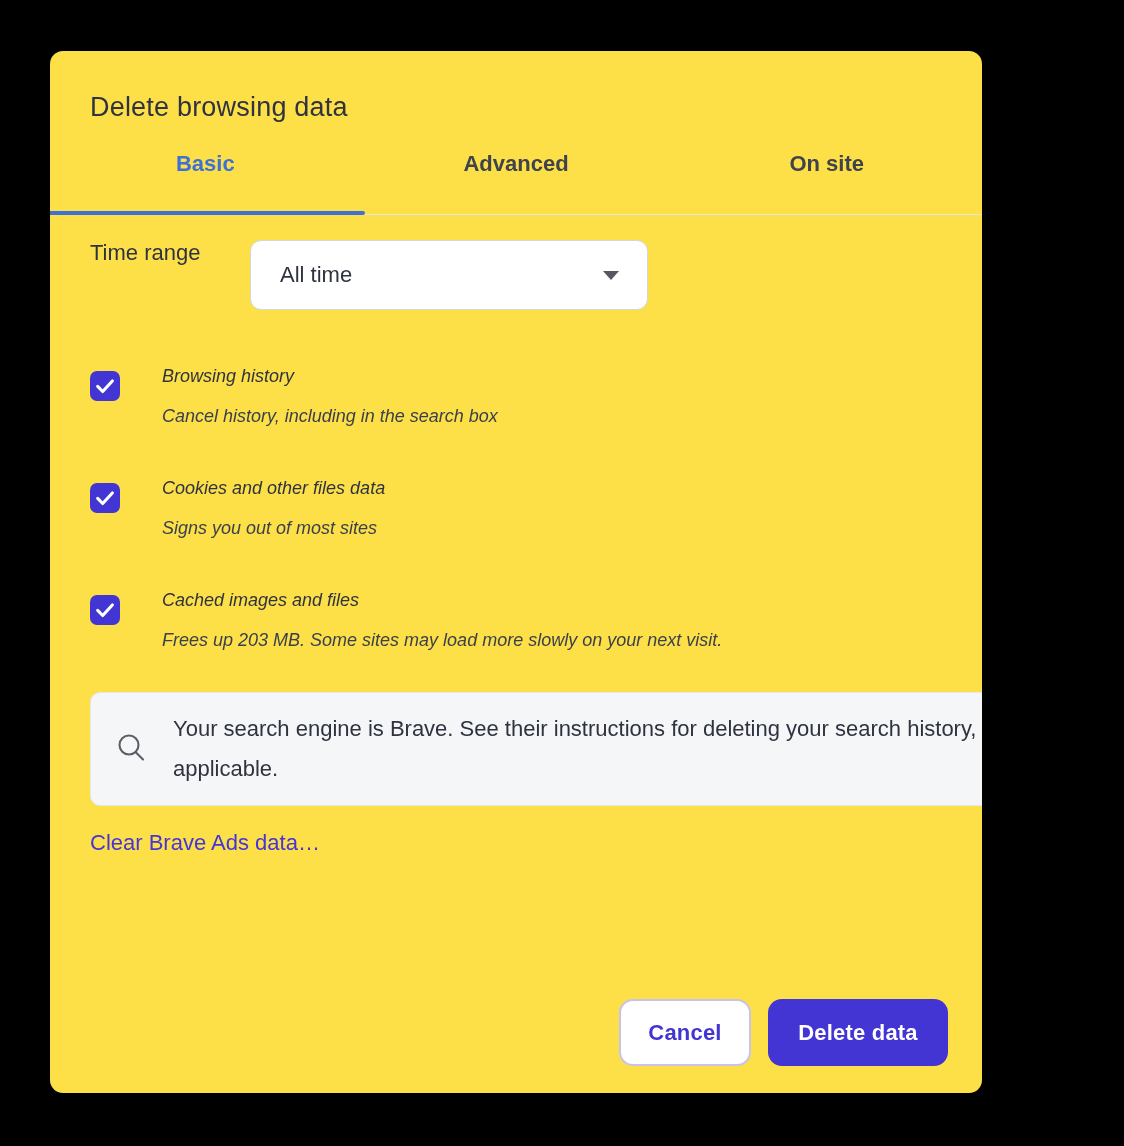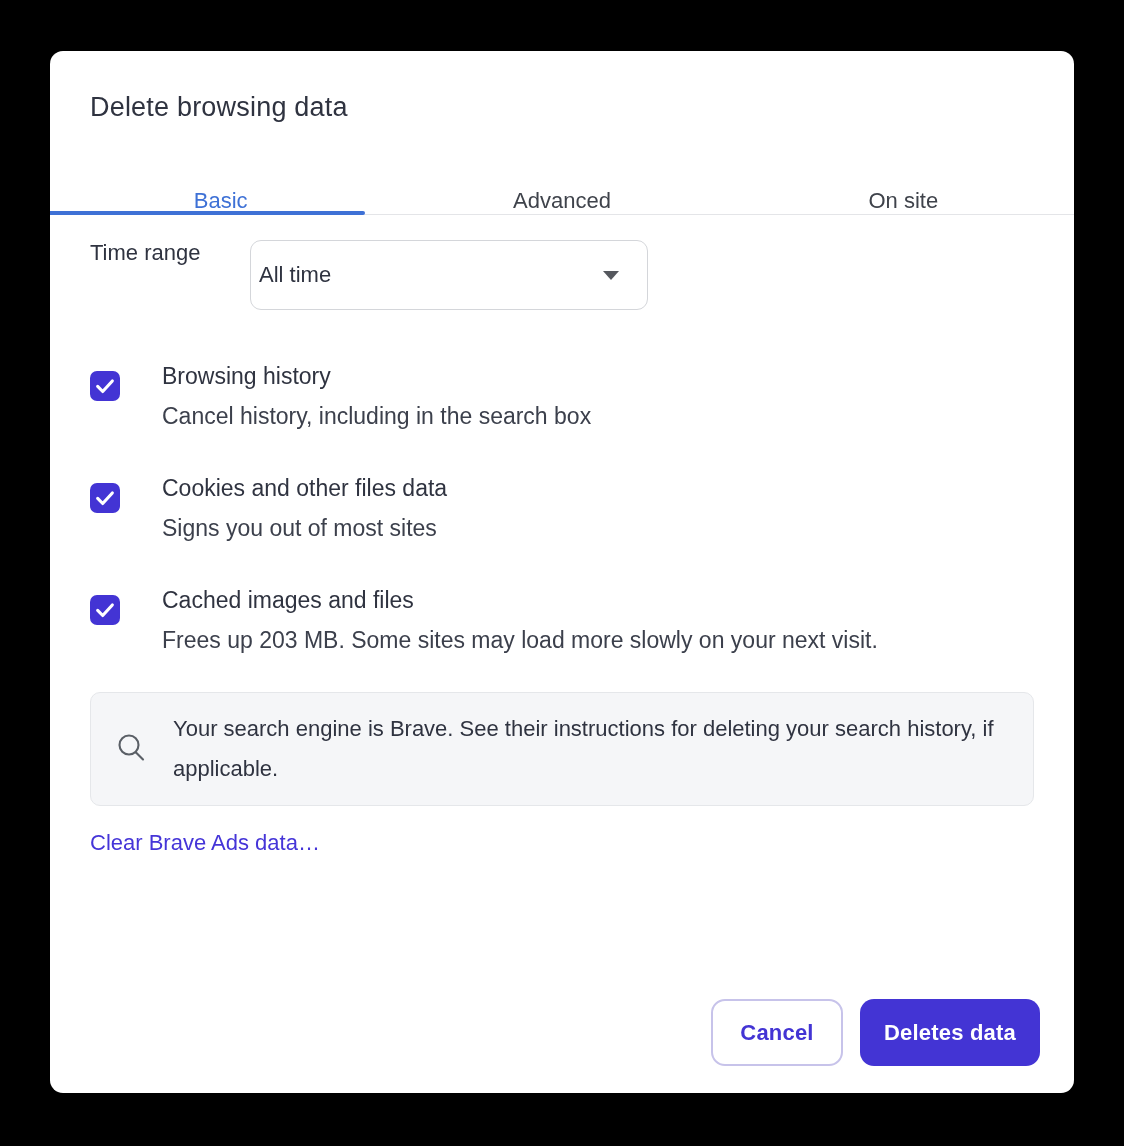--- a/index.html
+++ b/index.html
@@ -11,22 +11,22 @@
   html,body{width:1124px;height:1146px;}
   body{
     background:#000000;
     font-family:"Liberation Sans", sans-serif;
     position:relative;
     overflow:hidden;
   }
   .dialog{
     position:absolute;
     left:50px; top:51px;
-    width:1024px; height:1042px;
-    background:#ffffff;
+    width:932px; height:1042px;
+    background:#fde047;
     border-radius:13px;
     overflow:hidden;
   }
   .dialog-title{
     margin:41px 40px 0 40px;
     font-size:27px;
     line-height:30px;
     font-weight:500;
     color:#2F3340;
     letter-spacing:.2px;
@@ -35,24 +35,24 @@
   .tab-strip{
     margin-top:29px;
     height:64px;
     display:flex;
     position:relative;
     border-bottom:1px solid #E4E5E8;
   }
   .tab{
     flex:1 1 0;
     display:flex;
-    align-items:flex-end;
-    justify-content:center;
-    font-size:22px;
-    font-weight:400;
+    align-items:flex-start;
+    justify-content:center;
+    font-size:22px;
+    font-weight:700;
     color:#3F434B;
     cursor:pointer;
   }
   .tab.active{color:var(--blue);}
   .tab-indicator{
     position:absolute;
     left:0; bottom:-1px;
     width:315px; height:4px;
     background:var(--blue);
     border-radius:0 4px 4px 0;
@@ -69,21 +69,21 @@
     color:#2F3340;
     width:160px;
     flex:0 0 160px;
   }
   .select{
     width:398px; height:70px;
     border:1px solid #D4D6DA;
     border-radius:11px;
     display:flex;
     align-items:center;
-    padding:0 28px 0 8px;
+    padding:0 28px 0 29px;
     cursor:pointer;
     background:#fff;
   }
   .select-value{
     font-size:22px;
     color:#2F3340;
     flex:1;
   }
   .caret{
     width:0;height:0;
@@ -104,21 +104,21 @@
     margin-top:15px;
     margin-right:42px;
     background:var(--accent);
     border-radius:7px;
     display:flex;
     align-items:center;
     justify-content:center;
     cursor:pointer;
   }
   .checkbox svg{display:block;}
-  .check-texts{font-size:23px;line-height:40px;}
+  .check-texts{font-size:18px;line-height:40px;font-style:italic;}
   .check-label{color:#2F3340;}
   .check-desc{color:#3C404C;}
   
   .notice{
     margin-top:24px;
     width:944px;
     min-height:114px;
     background:var(--notice_bg);
     border:1px solid #E5E7EA;
     border-radius:10px;
@@ -258,16 +258,16 @@
       </span>
       <span class="notice-text">Your search engine is Brave. See their instructions for deleting your search history, if applicable.</span>
     </div>
 
     <a class="ads-link">Clear Brave Ads data…</a>
 
   </div>
 
   <div class="footer">
     <button class="btn btn-cancel">Cancel</button>
-    <button class="btn btn-confirm">Deletes data</button>
+    <button class="btn btn-confirm">Delete data</button>
   </div>
 
 </div>
 
 </body></html>

